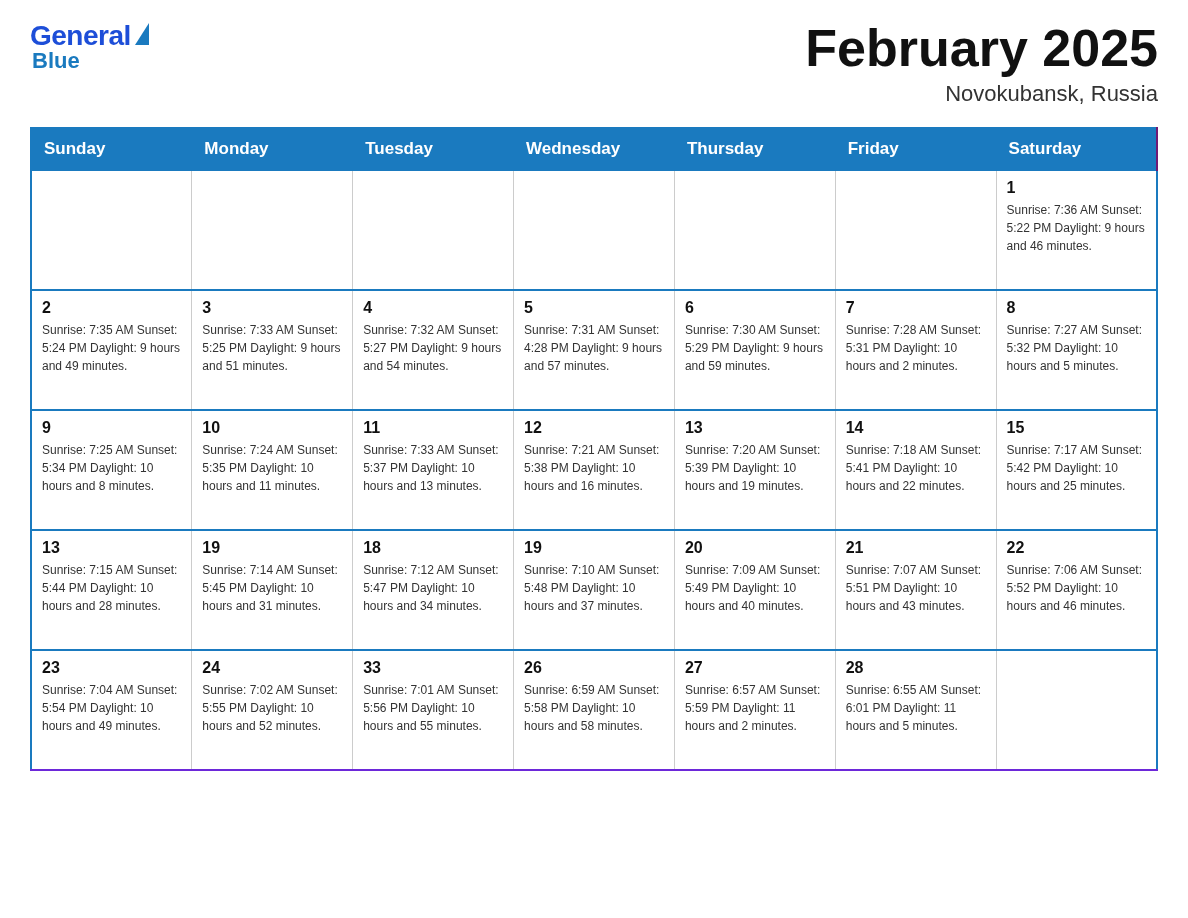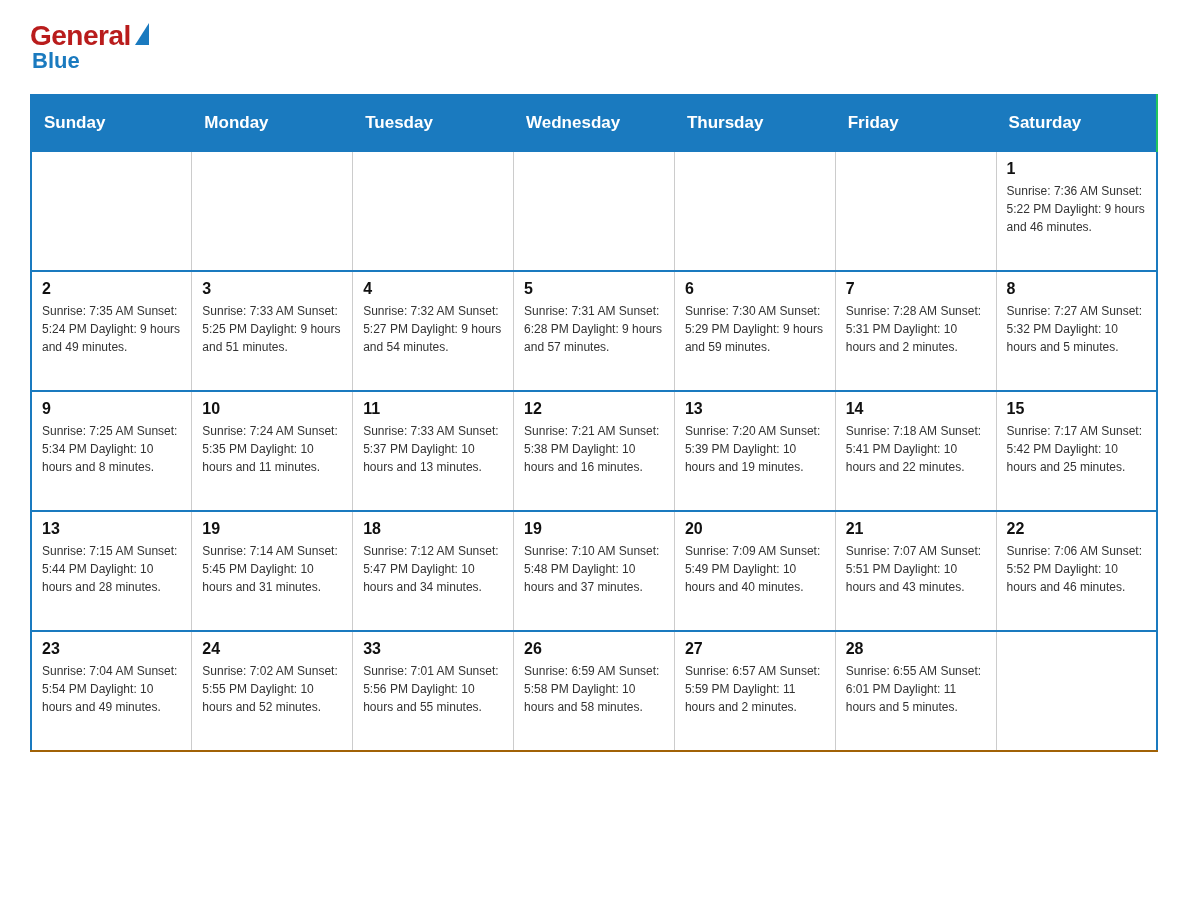--- a/index.html
+++ b/index.html
@@ -23,21 +23,21 @@
     }
     .logo-top {
       display: flex;
       align-items: center;
       font-size: 28px;
       font-weight: bold;
       color: #333;
       letter-spacing: -0.5px;
     }
     .logo-top .general {
-      color: #b91c1c;
+      color: #1d4ed8;
     }
     .logo-triangle {
       width: 0;
       height: 0;
       border-left: 14px solid transparent;
       border-bottom: 22px solid #1a7abf;
       margin-left: 4px;
       margin-top: -4px;
     }
     .logo-bottom {
@@ -64,21 +64,21 @@
     }
     .calendar {
       width: 100%;
       border-collapse: collapse;
     }
     .calendar th {
       background: #1a7abf;
       color: #fff;
       font-size: 17px;
       font-weight: bold;
-      padding: 17px 12px;
+      padding: 10px 12px;
       text-align: left;
       border: 1px solid #1a7abf;
     }
     .calendar td {
       vertical-align: top;
       border: 1px solid #ccc;
       padding: 8px 10px;
       width: calc(100% / 7);
       min-height: 110px;
       font-size: 12.5px;
@@ -97,53 +97,57 @@
     }
     .day-info {
       font-size: 12px;
       color: #333;
       line-height: 1.5;
     }
     .empty-cell {
       background: #f5f5f5;
     }
     .calendar tbody tr:last-child td {
-      border-bottom: 2px solid #a16207;
+      border-bottom: 2px solid #6d28d9;
       margin-top: 12px;
     }
     .calendar tbody tr td:first-child {
       border-left: 2px solid #1a7abf;
       border-top: 2px solid #1a7abf;
     }
     .calendar tbody tr td {
       border-top: 2px solid #1a7abf;
     }
     .calendar tbody tr td:last-child {
       border-right: 2px solid #1a7abf;
     }
     .calendar thead th:first-child {
       border-left: 2px solid #1a7abf;
     }
     .calendar thead th:last-child {
-      border-right: 2px solid #22c55e;
+      border-right: 2px solid #701a75;
     }
     .calendar thead tr {
       border-top: 2px solid #1a7abf;
     }
   </style>
 </head>
 <body>
 
 <div class="header">
   <div class="logo">
     <div class="logo-top">
       <span class="general">General</span>
       <div class="logo-triangle"></div>
     </div>
     <div class="logo-bottom">Blue</div>
+  </div>
+  <div class="title-block">
+    <h1>February 2025</h1>
+    <h2>Novokubansk, Russia</h2>
   </div>
 </div>
 
 <table class="calendar">
   <thead>
     <tr>
     <th>Sunday</th>
         <th>Monday</th>
         <th>Tuesday</th>
         <th>Wednesday</th>
@@ -186,21 +190,21 @@
         <td>
           <span class="day-num">4</span>
           <div class="day-info">Sunrise: 7:32 AM
 Sunset: 5:27 PM
 Daylight: 9 hours
 and 54 minutes.</div>
         </td>
         <td>
           <span class="day-num">5</span>
           <div class="day-info">Sunrise: 7:31 AM
-Sunset: 6:28 PM
+Sunset: 4:28 PM
 Daylight: 9 hours
 and 57 minutes.</div>
         </td>
         <td>
           <span class="day-num">6</span>
           <div class="day-info">Sunrise: 7:30 AM
 Sunset: 5:29 PM
 Daylight: 9 hours
 and 59 minutes.</div>
         </td>

